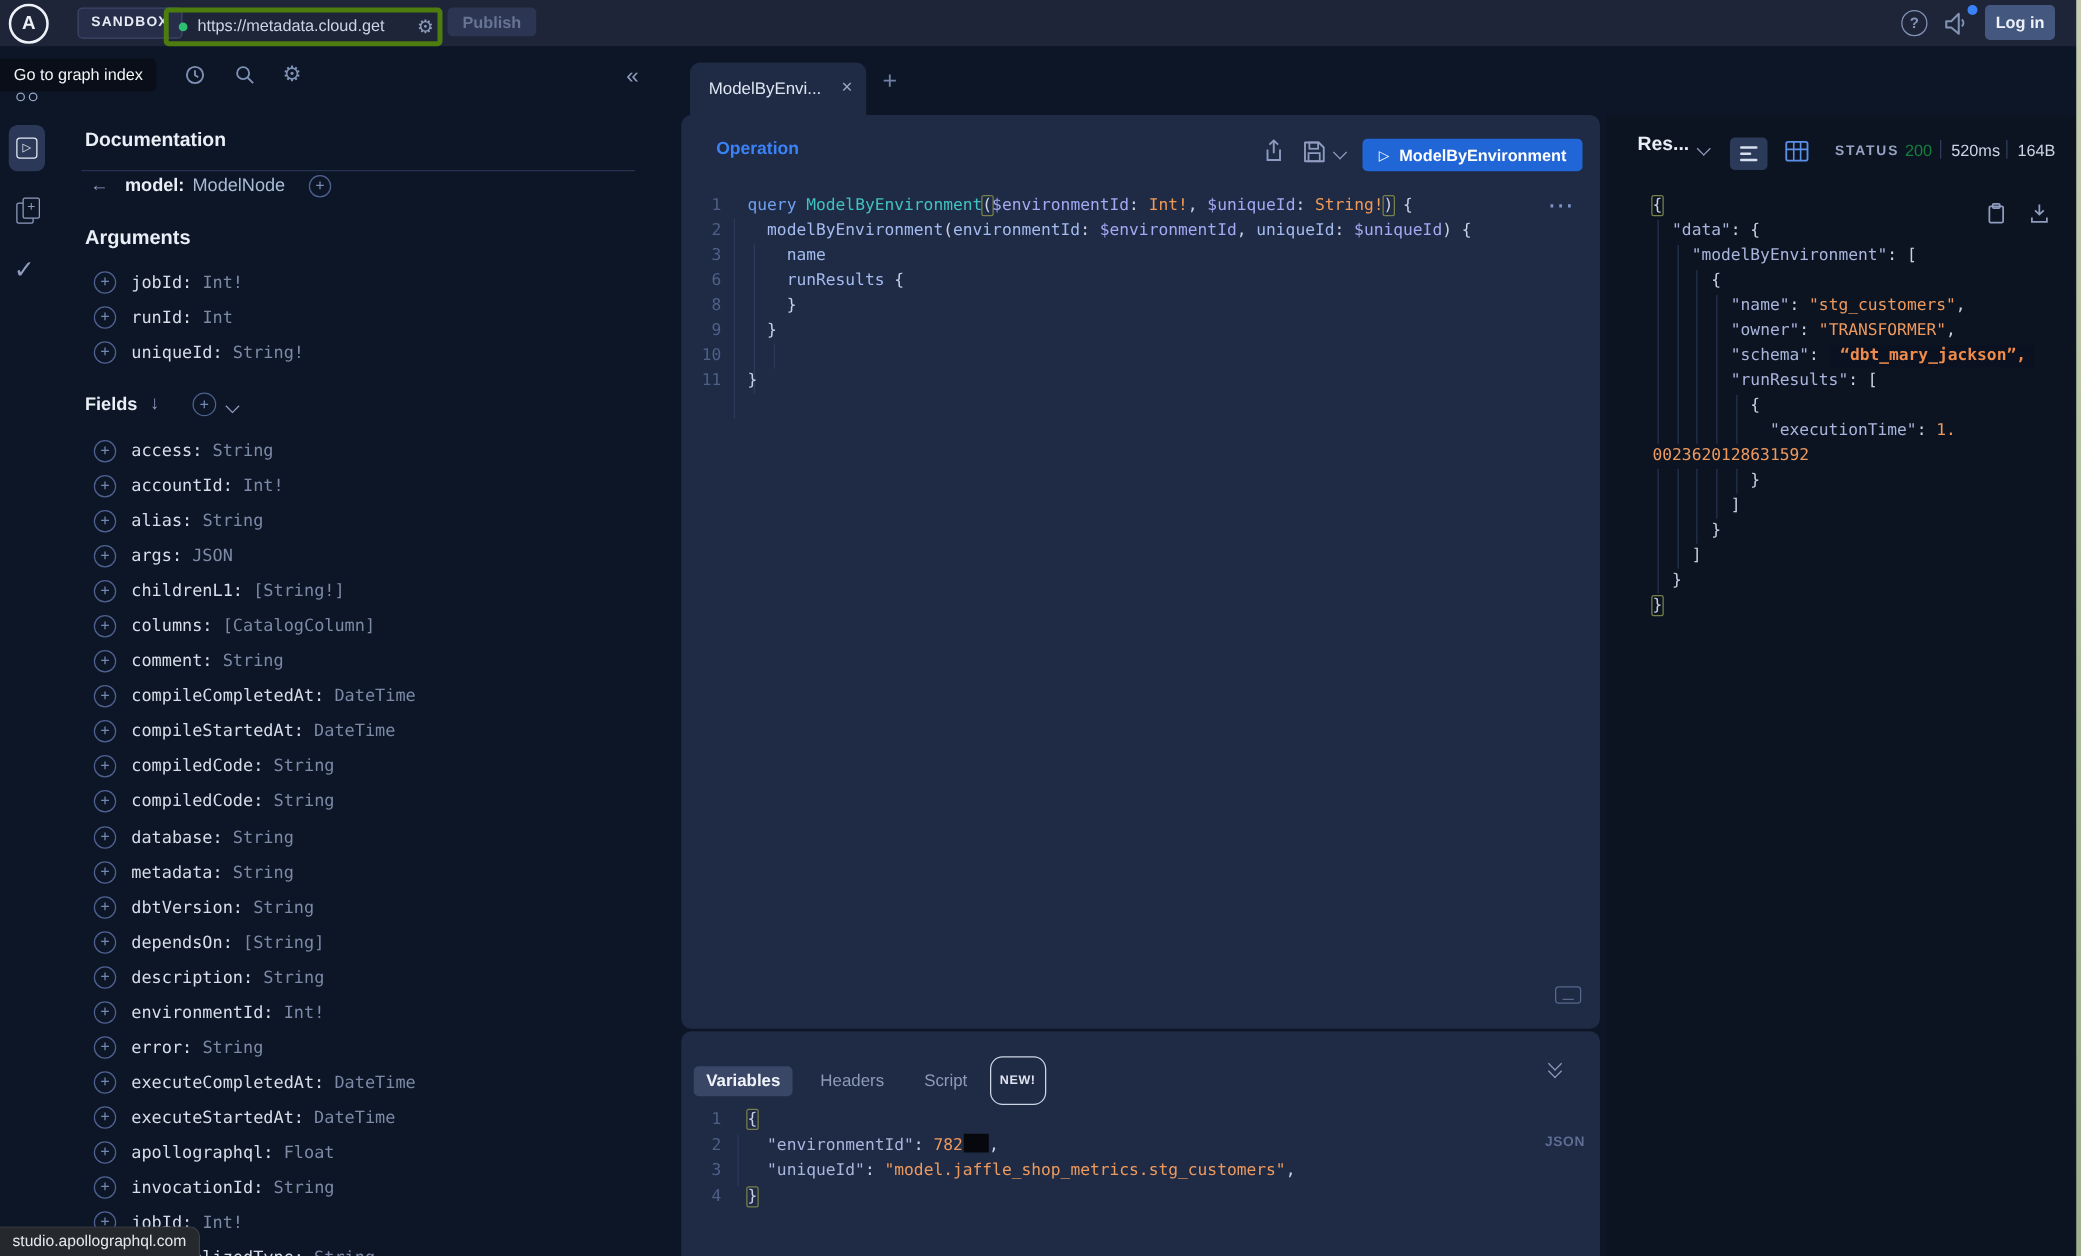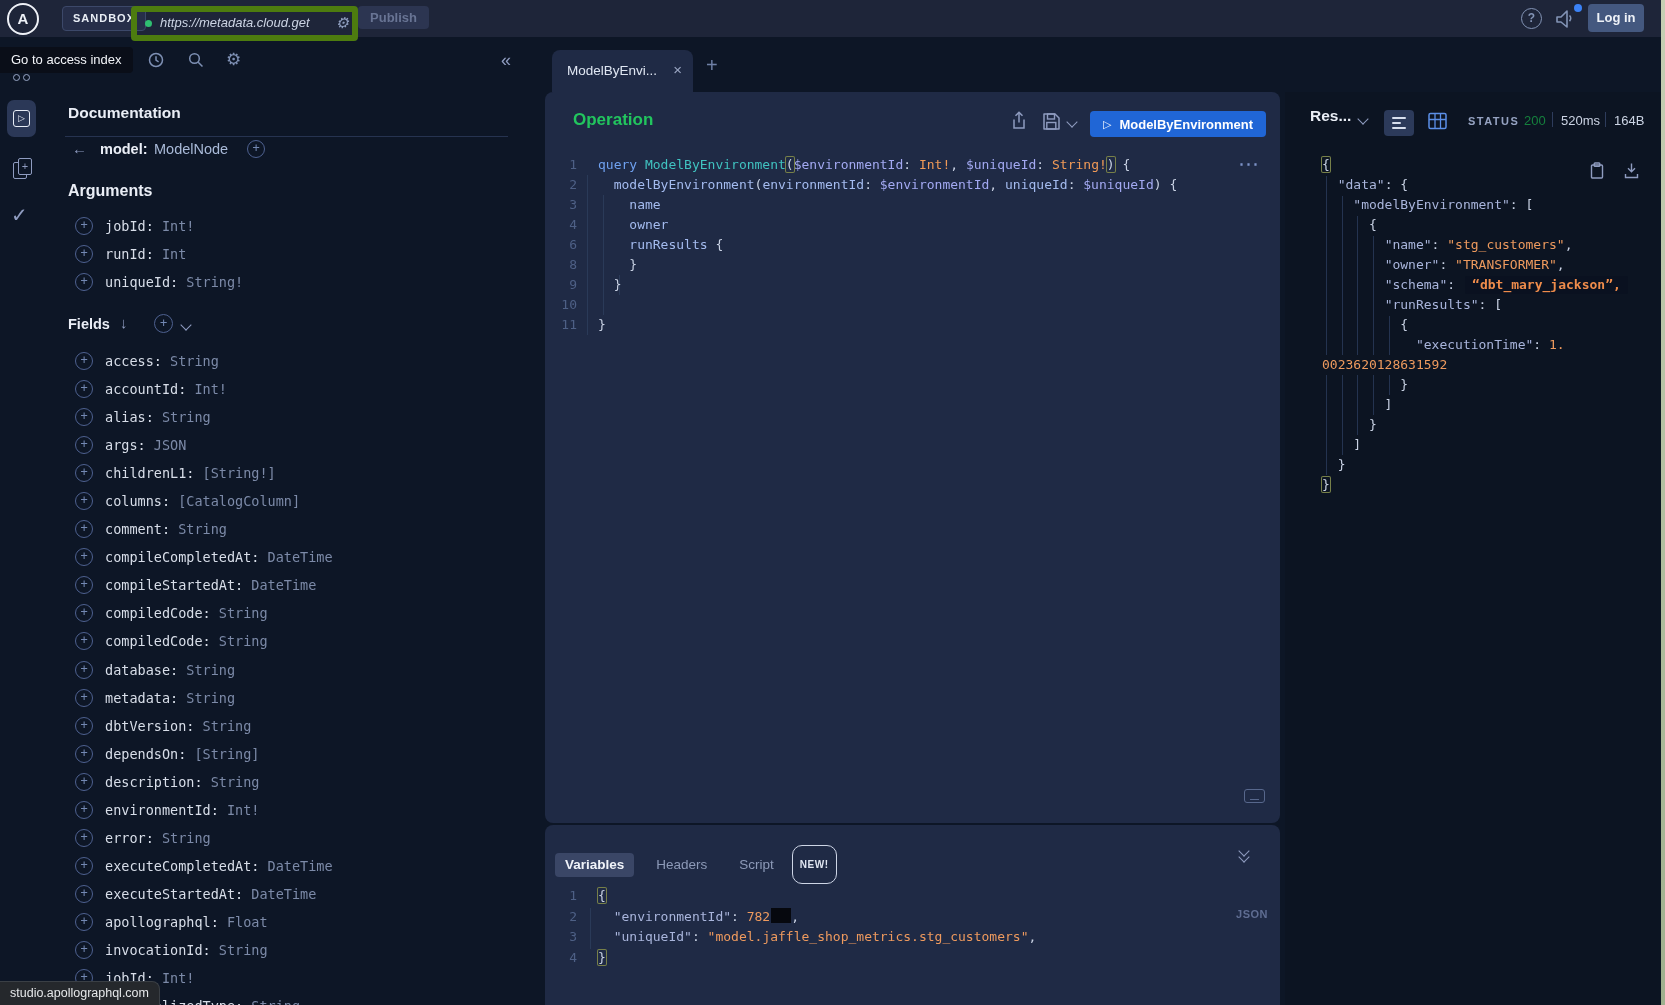--- a/index.html
+++ b/index.html
@@ -5,21 +5,21 @@
   html,body{margin:0;padding:0;background:#0d1626;}
   #screen{position:relative;width:1665px;height:1005px;background:#0d1626;overflow:hidden;
           font-family:"Liberation Sans",sans-serif;-webkit-font-smoothing:antialiased;}
   .abs{position:absolute;}
   
   #topbar{left:0;top:0;width:1665px;height:37px;background:#1e2539;}
   #logo{left:7px;top:3px;width:28px;height:28px;border:2px solid #eef1f7;border-radius:50%;
         color:#eef1f7;font-weight:bold;font-size:15px;text-align:center;line-height:28px;background:#1e2539;}
   #sandbox{left:62px;top:6px;height:23px;line-height:23px;padding:0 10px;background:#262e49;
            border:1px solid #3c4869;border-radius:4px;color:#e8edf5;font-size:11px;font-weight:bold;letter-spacing:1px;}
-  #urlbox{left:131px;top:6px;width:215px;height:23px;border:6px solid #4d7c0f;border-radius:4px;font-style:italic;}
+  #urlbox{left:131px;top:6px;width:215px;height:23px;border:4px solid #4d7c0f;border-radius:4px;}
   #urldot{left:8px;top:8px;width:7px;height:7px;border-radius:50%;background:#2fbf71;}
   #urltext{left:23px;top:3px;width:168px;height:17px;color:#ccd4e4;font-size:13px;white-space:nowrap;overflow:hidden;}
   #urlgear{right:3px;top:2px;font-size:15px;color:#8d9cbd;}
   #publish{left:358px;top:6px;width:71px;height:23px;background:#2c3551;border-radius:4px;
            color:#687494;font-size:13px;font-weight:bold;text-align:center;line-height:23px;}
   #help{left:1521px;top:8px;width:19px;height:19px;border:1.5px solid #8394b6;border-radius:50%;
         color:#8394b6;font-size:12px;font-weight:bold;text-align:center;line-height:19px;}
   #megadot{left:1574px;top:4px;width:8px;height:8px;border-radius:50%;background:#3b82f6;}
   #login{left:1588px;top:4px;width:56px;height:28px;background:#44587f;border-radius:4px;
          color:#eef2f8;font-size:13px;font-weight:bold;text-align:center;line-height:28px;}
@@ -63,21 +63,21 @@
   .ftype{color:#7c8aa8;white-space:pre;}
   
   #optab{left:552px;top:50px;width:141px;height:42px;background:#1f2a45;border-radius:8px 8px 0 0;}
   #optab .tl{position:absolute;left:15px;top:13px;color:#dfe6f2;font-size:13.5px;}
   #optab .tx{position:absolute;right:11px;top:11px;color:#9aa6c2;font-size:15px;}
   #newtab{left:706px;top:54px;color:#6f80a6;font-size:20px;}
   
   #oppanel{left:545px;top:92px;width:735px;height:731px;background:#1f2a45;border-radius:8px;}
   #varspanel{left:545px;top:825px;width:735px;height:180px;background:#1f2a45;border-radius:8px 8px 0 0;}
   #resppanel{left:1285px;top:92px;width:380px;height:913px;background:#0c1422;}
-  #optitle{left:573px;top:110px;color:#22c55e;font-size:17px;font-weight:bold;}
+  #optitle{left:573px;top:110px;color:#3b82f6;font-size:14px;font-weight:bold;}
   #runbtn{left:1090px;top:111px;width:176px;height:26px;background:#2066d6;border-radius:4px;
           display:flex;align-items:center;justify-content:center;gap:8px;color:#fff;}
   #runbtn .ply{font-size:11px;} #runbtn .lbl{font-size:13px;font-weight:bold;}
   #opkebab{left:1238px;top:152px;color:#7d93c8;font-size:21px;letter-spacing:1px;}
   #kbdicon{left:1244px;top:789px;width:19px;height:12px;border:1.5px solid #57678c;border-radius:3px;}
   #kbdicon i{position:absolute;left:5px;bottom:2px;width:9px;height:1.5px;background:#57678c;}
   
   .codewrap{font-family:"DejaVu Sans Mono",monospace;font-size:13px;}
   .cl{position:relative;height:20px;line-height:20px;white-space:pre;}
   #vars-code .cl{height:20.7px;line-height:20.7px;}
@@ -144,21 +144,21 @@
   <div class="abs raildot" style="left:23px;top:74px;"></div>
   <div class="abs" id="railtile">
     <div class="sq">▷</div>
   </div>
   <div class="abs" id="railcopy">
     <div class="back"></div>
     <div class="front">+</div>
   </div>
   <div class="abs" id="railcheck">✓</div>
 
-  <div class="abs" id="tooltip">Go to access index</div>
+  <div class="abs" id="tooltip">Go to graph index</div>
 
   <div class="abs tbicon" style="left:108px;">
     <svg width="15" height="18" viewBox="0 0 15 18">
         <path d="M3 2h9v14l-4.5-3.6L3 16z" fill="none" stroke="#7e90b4" stroke-width="1.5" stroke-linejoin="round"></path>
       </svg>
   </div>
   <div class="abs tbicon" style="left:147px;">
     <svg width="18" height="18" viewBox="0 0 18 18">
         <circle cx="9" cy="9" r="6.5" fill="none" stroke="#7e90b4" stroke-width="1.5"></circle>
         <path d="M9 5.2v4l2.6 1.6" fill="none" stroke="#7e90b4" stroke-width="1.5"></path>
@@ -356,21 +356,20 @@
       <i></i>
     </div>
 
   <div class="guide" style="left:587px;top:175px;height:160px;"></div>
   <div class="guide" style="left:603px;top:195px;height:120px;"></div>
   <div class="guide" style="left:619px;top:275px;height:20px;"></div>
   <div class="abs codewrap" id="op-code">
       <div class="cl"><span class="ln">1</span><span class="tk kw">query </span><span class="tk op">ModelByEnvironment</span><span class="tk bx">(</span><span class="tk vr">$environmentId</span><span class="tk pn">: </span><span class="tk ty">Int!</span><span class="tk pn">, </span><span class="tk vr">$uniqueId</span><span class="tk pn">: </span><span class="tk ty">String!</span><span class="tk bx">)</span><span class="tk pn"> {</span></div>
       <div class="cl"><span class="ln">2</span><span class="tk pn">  </span><span class="tk fd">modelByEnvironment</span><span class="tk pn">(</span><span class="tk fd">environmentId</span><span class="tk pn">: </span><span class="tk vr">$environmentId</span><span class="tk pn">, </span><span class="tk fd">uniqueId</span><span class="tk pn">: </span><span class="tk vr">$uniqueId</span><span class="tk pn">) {</span></div>
       <div class="cl"><span class="ln">3</span><span class="tk pn">    </span><span class="tk fd">name</span></div>
-      <div class="cl"><span class="ln">4</span><span class="tk pn">    </span><span class="tk fd">owner</span></div>
       <div class="cl"><span class="ln">6</span><span class="tk pn">    </span><span class="tk fd">runResults</span><span class="tk pn"> {</span></div>
       <div class="cl"><span class="ln">8</span><span class="tk pn">    }</span></div>
       <div class="cl"><span class="ln">9</span><span class="tk pn">  }</span></div>
       <div class="cl"><span class="ln">10</span></div>
       <div class="cl"><span class="ln">11</span><span class="tk pn">}</span></div>
     </div>
 
   <div class="abs" id="varspanel"></div>
   <div class="abs" id="vars-tabs">
       <span class="vtab active">Variables</span>

